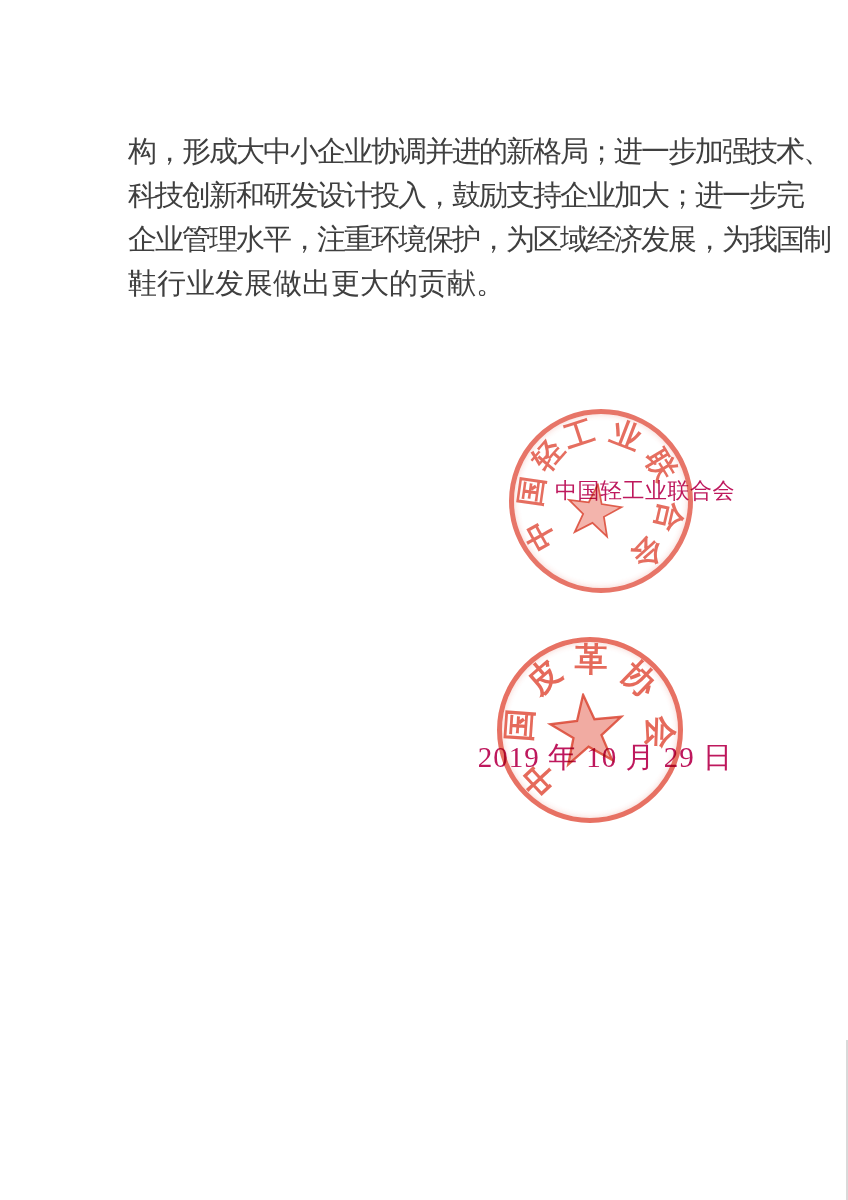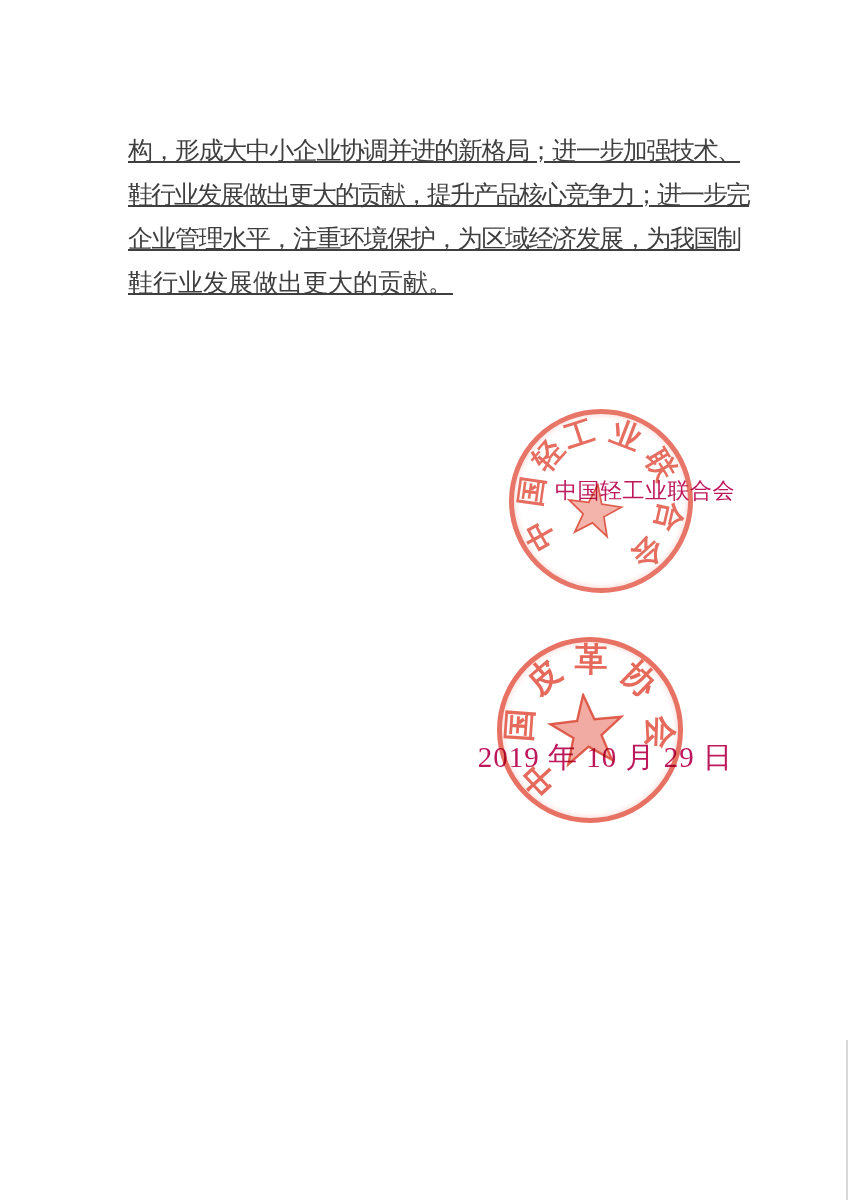--- a/index.html
+++ b/index.html
@@ -13,24 +13,23 @@
     position:absolute;inset:0;
     background:#ffffff;
   }
   
   .body-text{
     position:absolute;left:128px;top:129px;width:616px;
     color:#3f3f3f;
   }
   .body-line{
     width:612px;height:44px;line-height:44px;
-    font-size:25px;letter-spacing:-2px;
+    font-size:29px;letter-spacing:-2px;
     text-align:justify;text-align-last:justify;
     white-space:nowrap;
-    text-decoration:underline;
   }
   .body-line.last{
     text-align:right;text-align-last:left;letter-spacing:0;
   }
   
   .sig-line{
     position:absolute;width:300px;text-align:right;
     color:#be185d;font-size:22px;letter-spacing:0.5px;
     white-space:nowrap;z-index:3;
   }
@@ -66,21 +65,21 @@
     background:#d9d9d9;
   }
 </style>
 </head>
 <body>
 
 <div class="page">
 
   <div class="body-text">
     <div class="body-line">构，形成大中小企业协调并进的新格局；进一步加强技术、</div>
-    <div class="body-line">鞋行业发展做出更大的贡献，提升产品核心竞争力；进一步完</div>
+    <div class="body-line">科技创新和研发设计投入，鼓励支持企业加大；进一步完</div>
     <div class="body-line">企业管理水平，注重环境保护，为区域经济发展，为我国制</div>
     <div class="body-line last">鞋行业发展做出更大的贡献。</div>
   </div>
 
   <div class="sig-line sig-org-1">中国轻工业联合会</div>
   <div class="sig-line sig-date">2019 年 10 月 29 日</div>
 
   <div class="seal" style="left: 509px; top: 409px; width: 184px; height: 184px; color: rgb(224, 79, 62);">
     <div class="ring"></div>
     <svg class="seal-star" viewBox="0 0 100 100" style="width: 58px; height: 58px; left: 56px; top: 74px; transform: rotate(8deg);">

